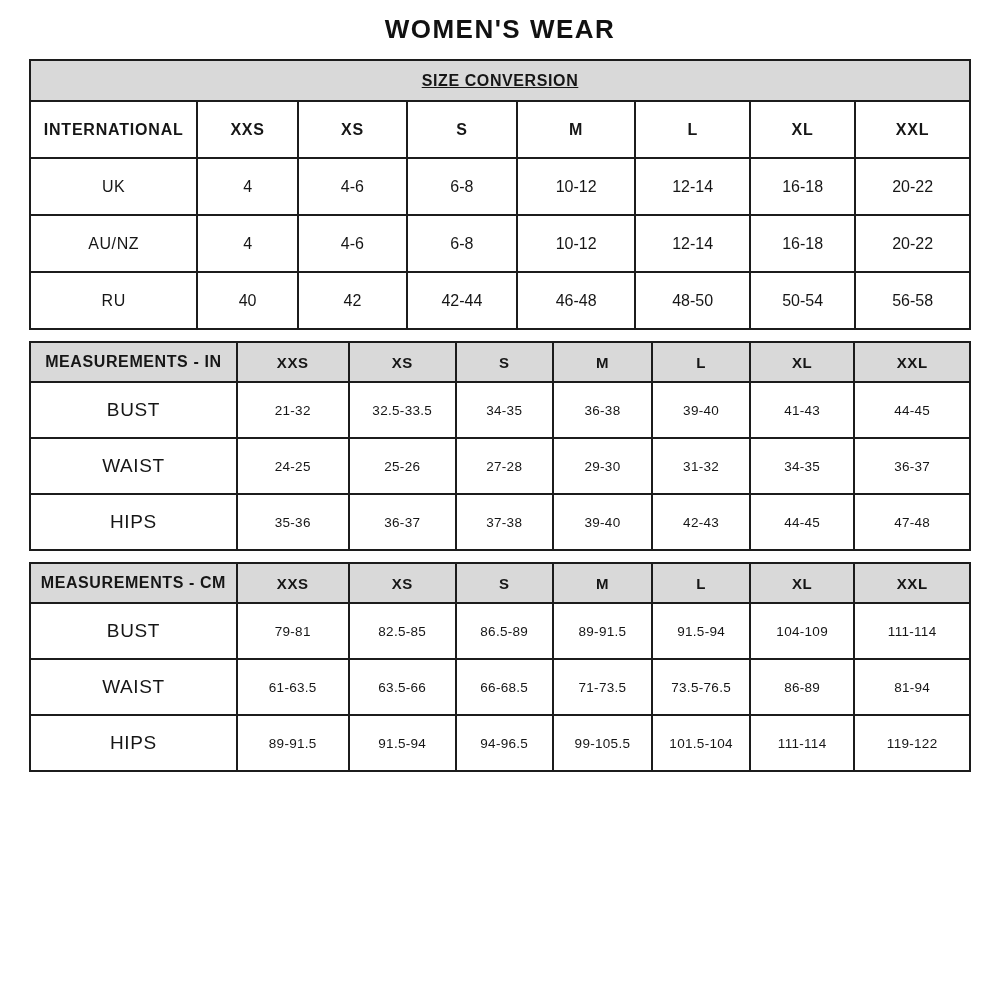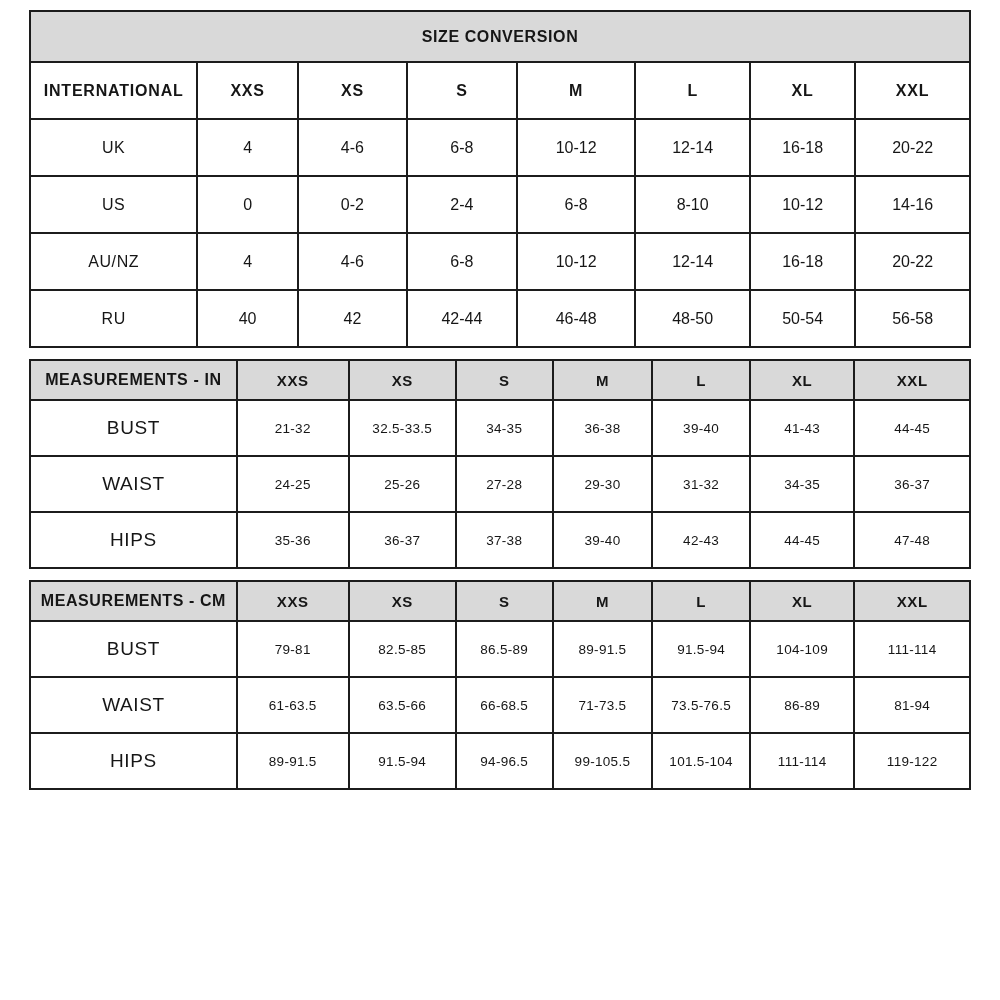--- a/index.html
+++ b/index.html
@@ -28,21 +28,21 @@
   td {
     border: 2px solid #1c1c1c;
     text-align: center;
     vertical-align: middle;
     padding: 0 2px;
     overflow: hidden;
     white-space: nowrap;
   }
   
   .t1 td { height: 57px; font-size: 16px; }
-  .t1 .banner-row td { height: 51px; }
+  .t1 .banner-row td { height: 41px; text-decoration: underline; }
   .banner {
     background: #d9d9d9;
     font-weight: bold;
     font-size: 16px;
     letter-spacing: 0.6px;
   }
   .t1 .head-row td { font-weight: 600; letter-spacing: 0.8px; border-radius: 25px; }
   .t1 .row-label { letter-spacing: 0.6px; margin-top: 25px; }
   
   .tm { margin-top: 11px; }
@@ -56,20 +56,21 @@
   }
   .tm .head-row td:first-child { font-size: 16px; }
   .tm .row-label { font-size: 19px; letter-spacing: 0.6px; }
   .tm .val { font-size: 13.5px; letter-spacing: 0.3px; }
 </style>
 </head>
 <body>
 
 <div class="page">
 
+  <h1 class="page-title">WOMEN'S WEAR</h1>
 
   <table class="t1">
     <colgroup>
       <col style="width:17.8%">
         <col style="width:10.7%">
         <col style="width:11.6%">
         <col style="width:11.7%">
       <col style="width:12.6%">
         <col style="width:12.2%">
         <col style="width:11.2%">
@@ -91,30 +92,20 @@
     </tr>
     <tr>
       <td class="row-label">UK</td>
       <td>4</td>
       <td>4-6</td>
       <td>6-8</td>
       <td>10-12</td>
       <td>12-14</td>
       <td>16-18</td>
       <td>20-22</td>
-    </tr>
-    <tr>
-      <td class="row-label">US</td>
-      <td>0</td>
-      <td>0-2</td>
-      <td>2-4</td>
-      <td>6-8</td>
-      <td>8-10</td>
-      <td>10-12</td>
-      <td>14-16</td>
     </tr>
     <tr>
       <td class="row-label">AU/NZ</td>
       <td>4</td>
       <td>4-6</td>
       <td>6-8</td>
       <td>10-12</td>
       <td>12-14</td>
       <td>16-18</td>
       <td>20-22</td>

